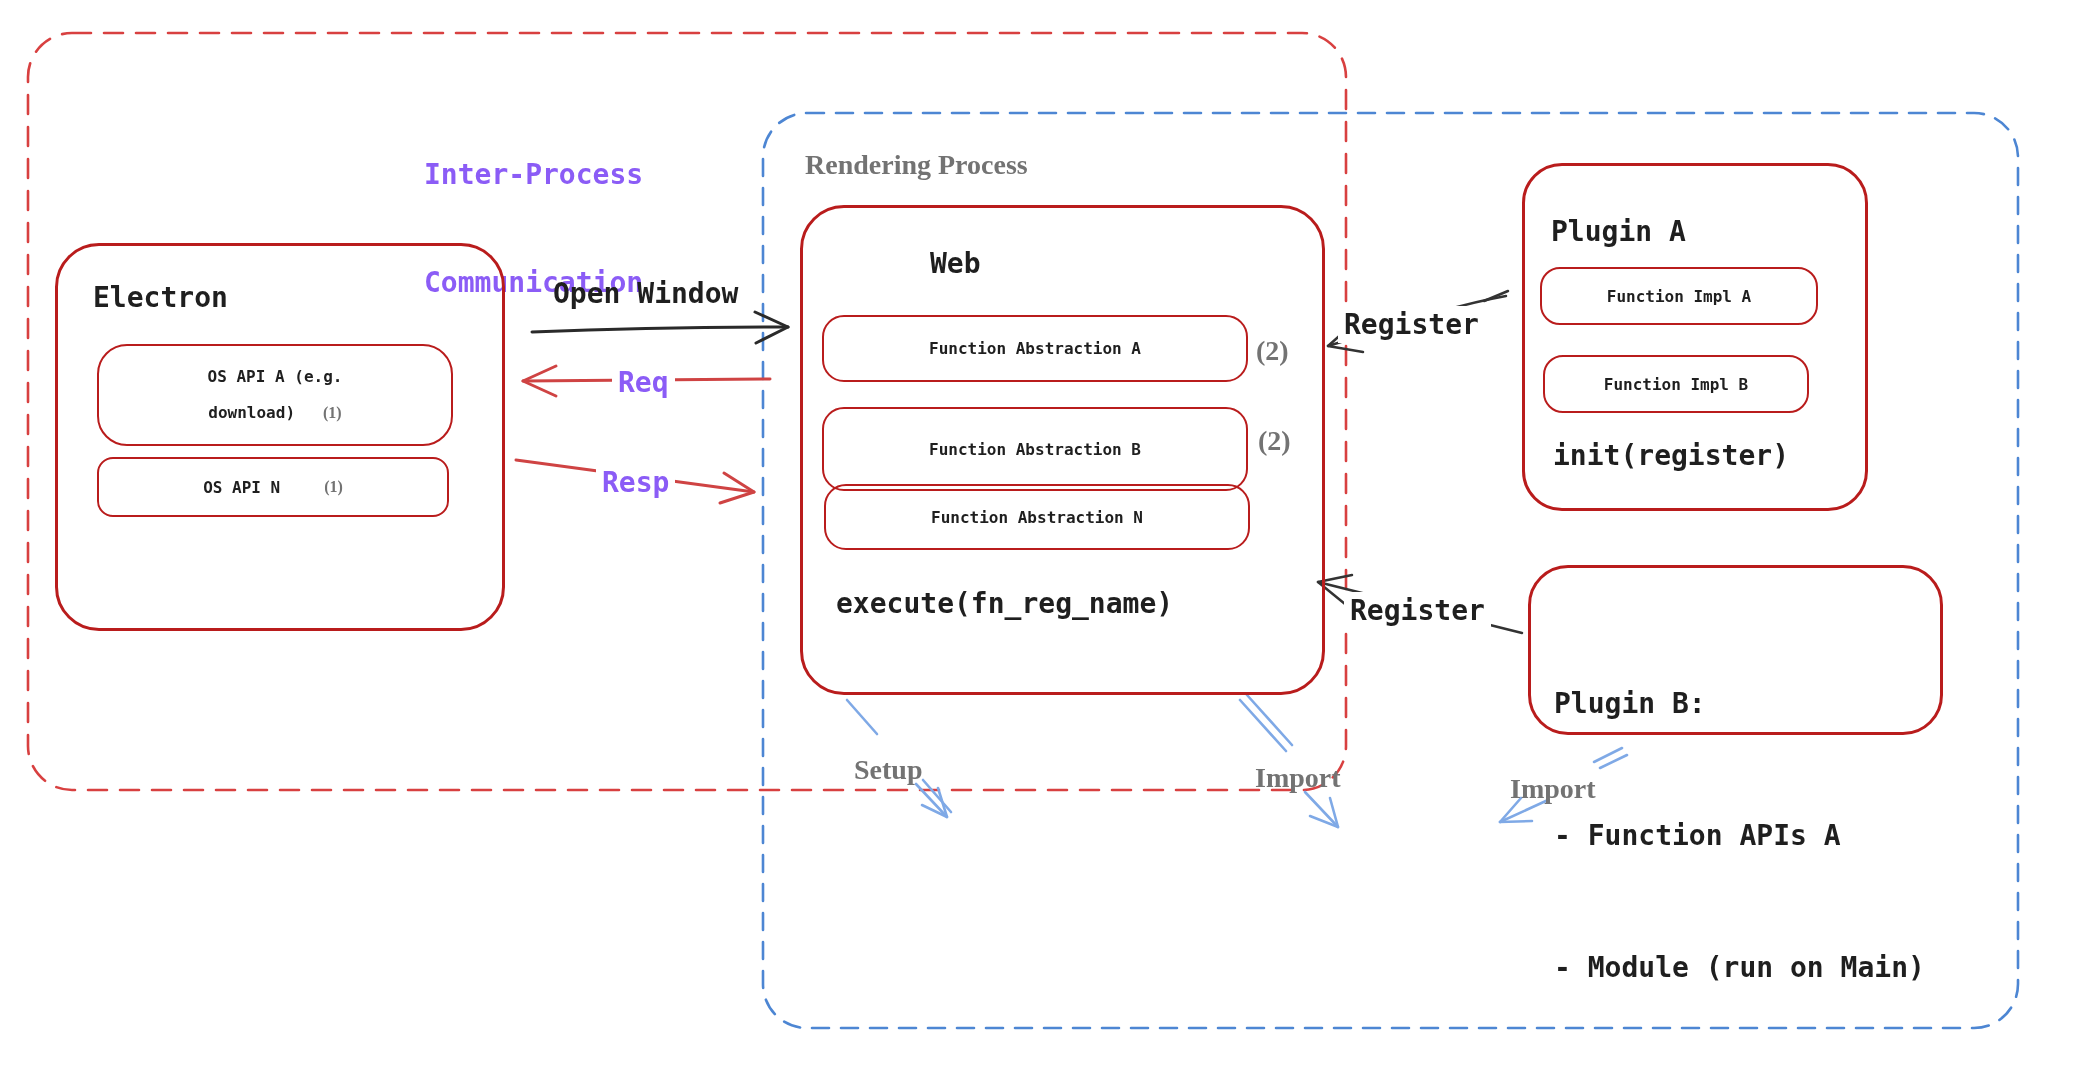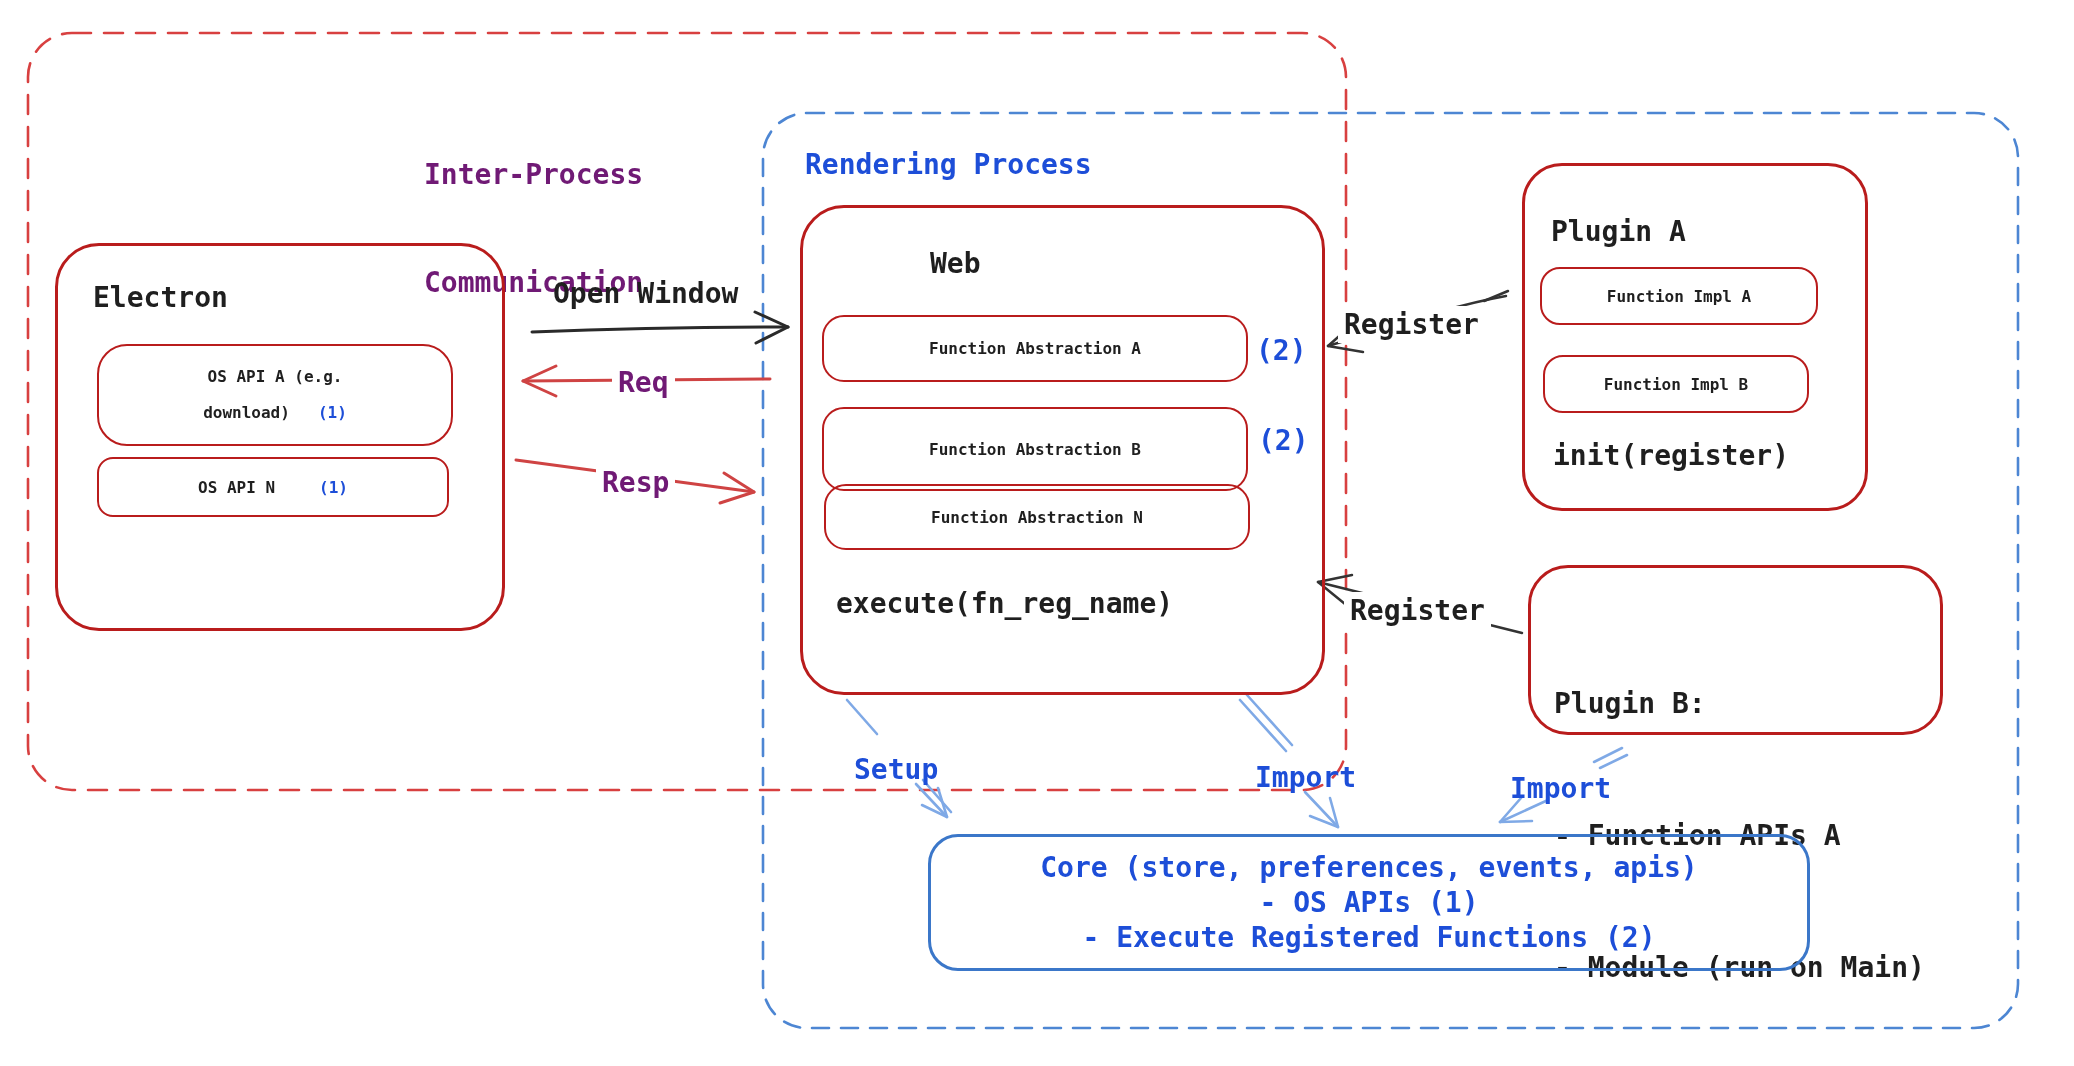--- a/index.html
+++ b/index.html
@@ -10,22 +10,22 @@
     font-family:"DejaVu Sans Mono", monospace;
     font-weight:600;
     color:#1f1f1f;
     overflow:hidden;
   }
   .overlay{position:absolute;left:0;top:0;width:2074px;height:1066px;}
   .box{position:absolute;border:3px solid #b91c1c;border-radius:44px;background:transparent;box-sizing:border-box;}
   .box.inner{border-width:2.5px;border-radius:22px;}
   .box.core{border-color:#3b77c9;border-radius:30px;}
   .lbl{position:absolute;font-size:28px;line-height:35px;white-space:pre;}
-  .red{color:#701a75;}
-  .blue{color:#1d4ed8;}
+  .red{color:#8b5cf6;}
+  .blue{color:#737373;font-family:Liberation Serif, serif;}
   .wbg{background:#ffffff;padding:1px 6px;}
   .cc{display:flex;align-items:center;justify-content:center;width:100%;height:100%;}
   .col{display:flex;flex-direction:column;align-items:center;justify-content:center;width:100%;height:100%;}
   .row{display:flex;flex-direction:row;align-items:center;justify-content:center;}
 </style>
 </head>
 <body>
 
 <div class="canvas">
 
@@ -151,21 +151,14 @@
   <div class="lbl" style="left:1554px;top:594px;line-height:44px;">
     <div>Plugin B:</div>
     <div>- Function APIs A</div>
     <div>- Module (run on Main)</div>
   </div>
 
   <div class="lbl blue" style="left:854px;top:752px;">Setup</div>
   <div class="lbl blue" style="left:1255px;top:760px;">Import</div>
   <div class="lbl blue" style="left:1510px;top:771px;">Import</div>
 
-  <div class="box core" style="left:928px;top:834px;width:882px;height:137px;">
-    <div class="col blue" style="line-height:35px;font-size:28px;">
-      <div>Core (store, preferences, events, apis)</div>
-      <div>- OS APIs (1)</div>
-      <div>- Execute Registered Functions (2)</div>
-    </div>
-  </div>
 
 </div>
 
 </body></html>

